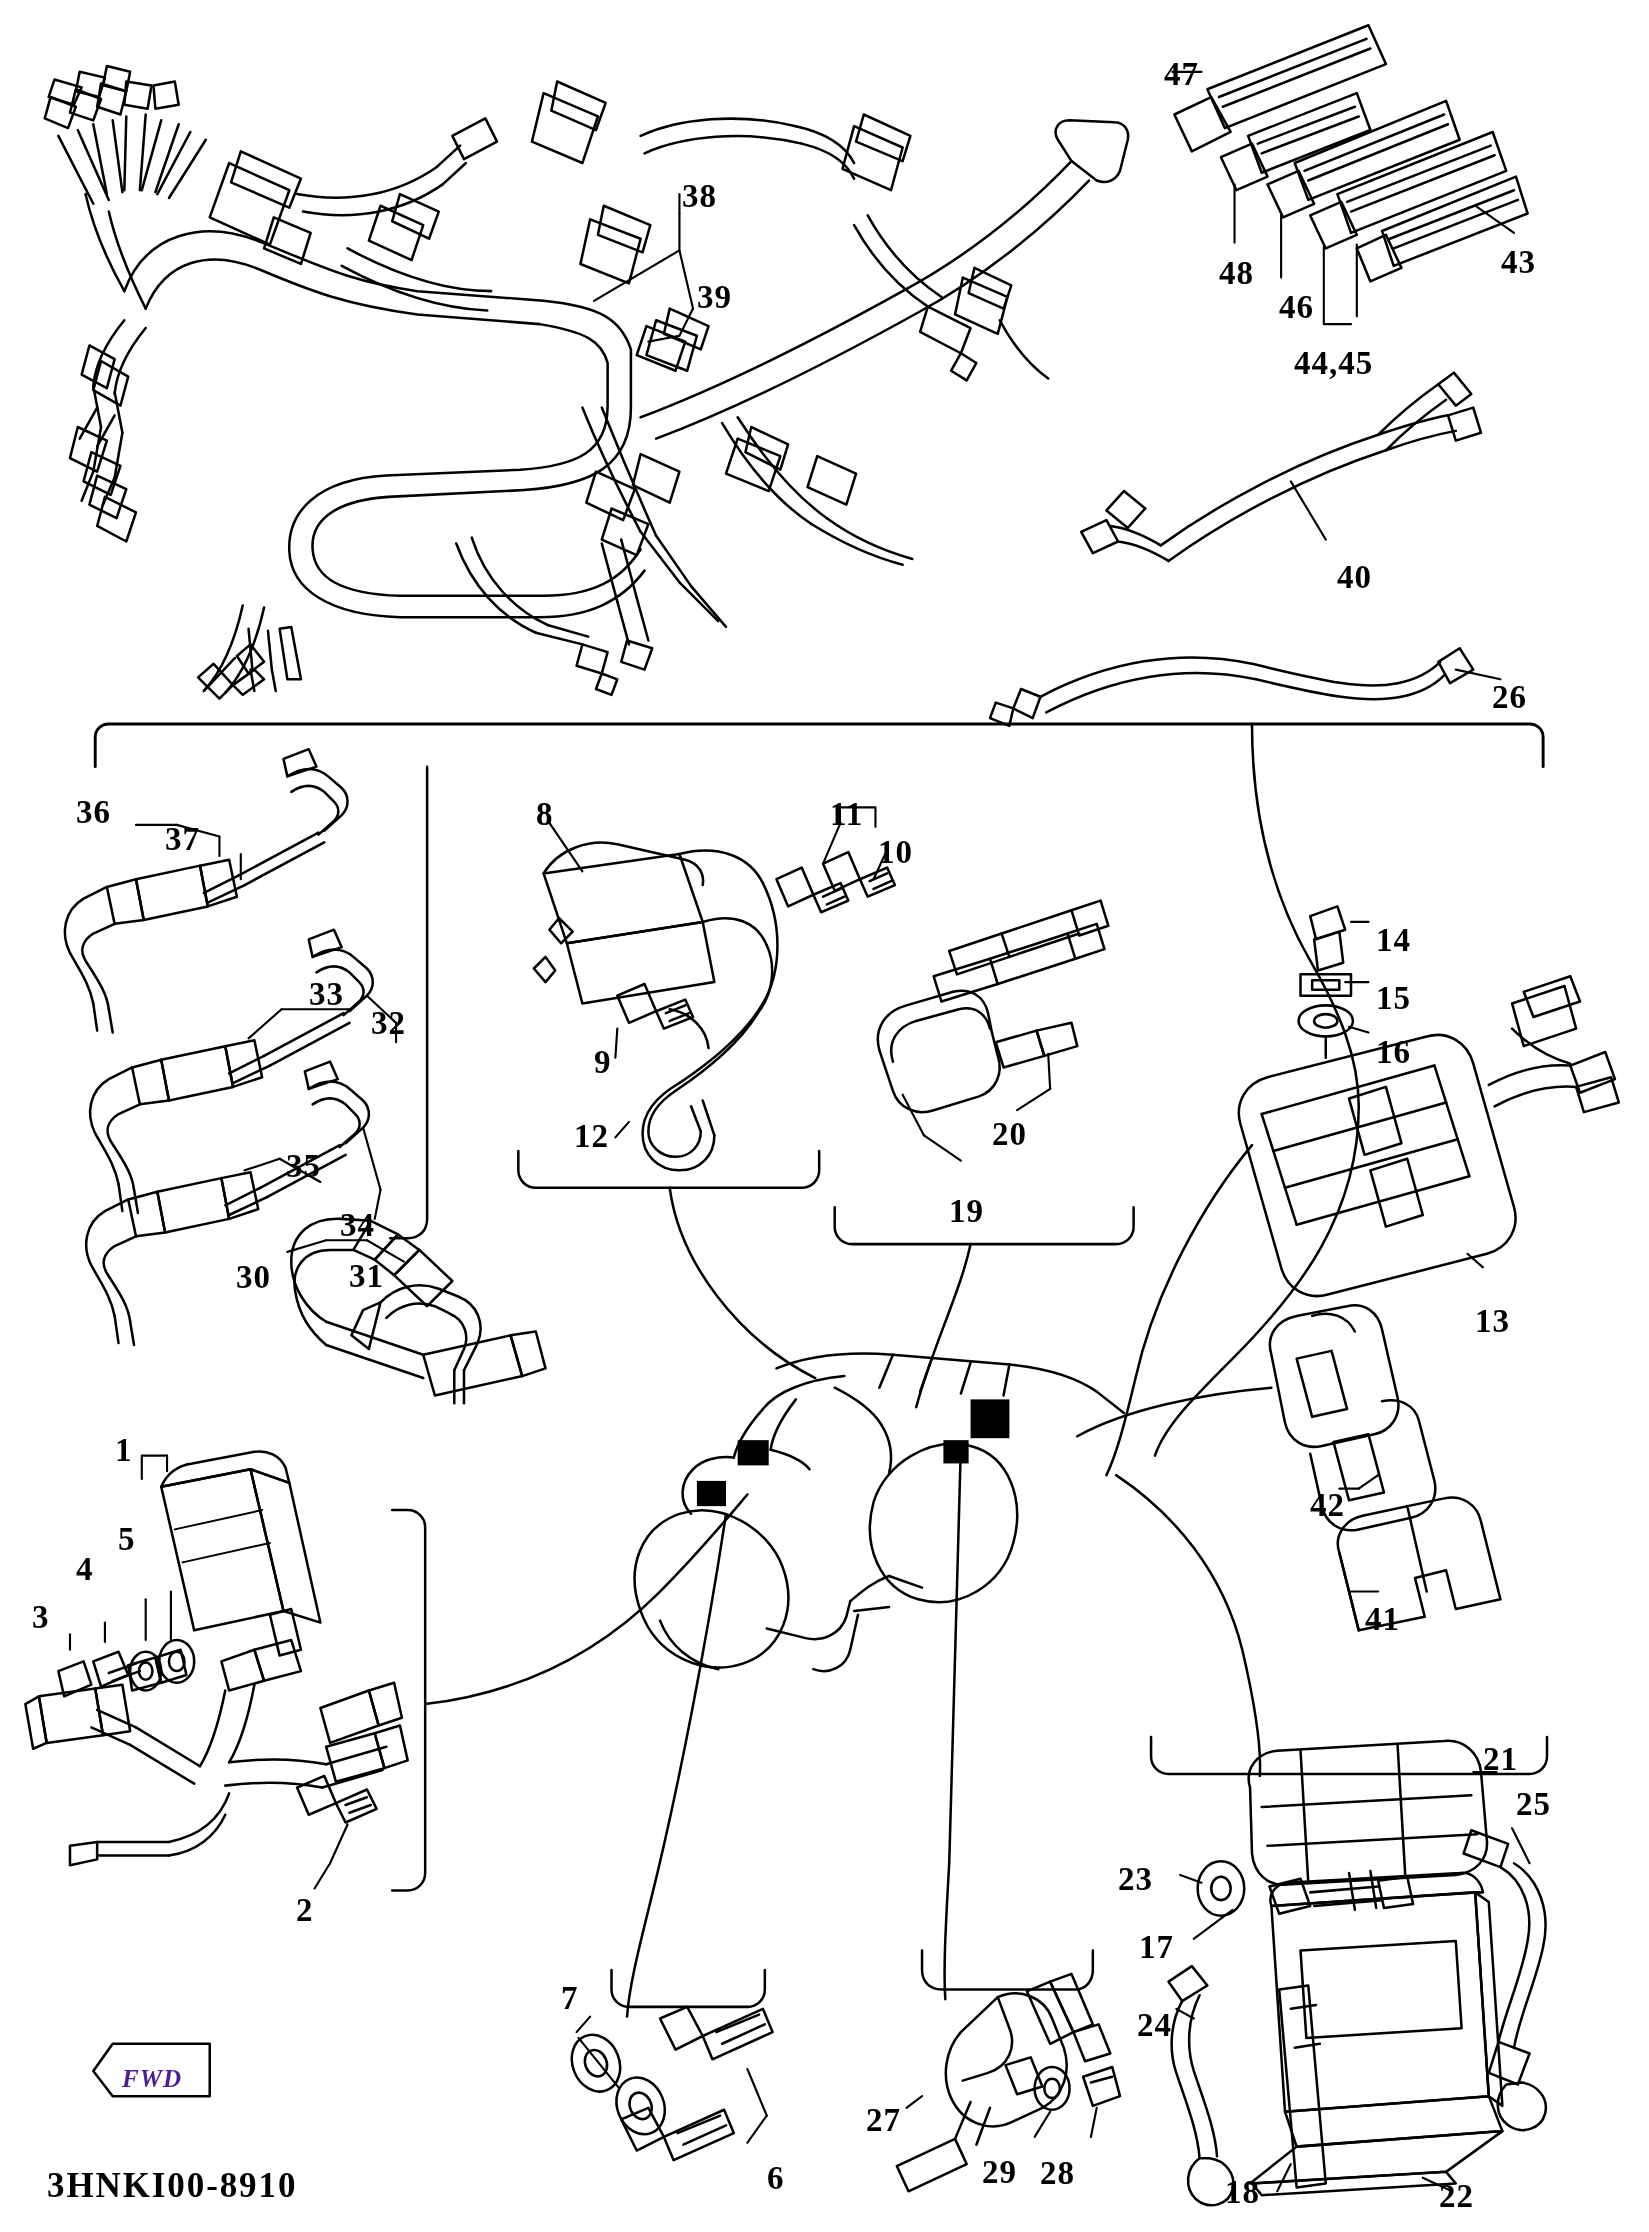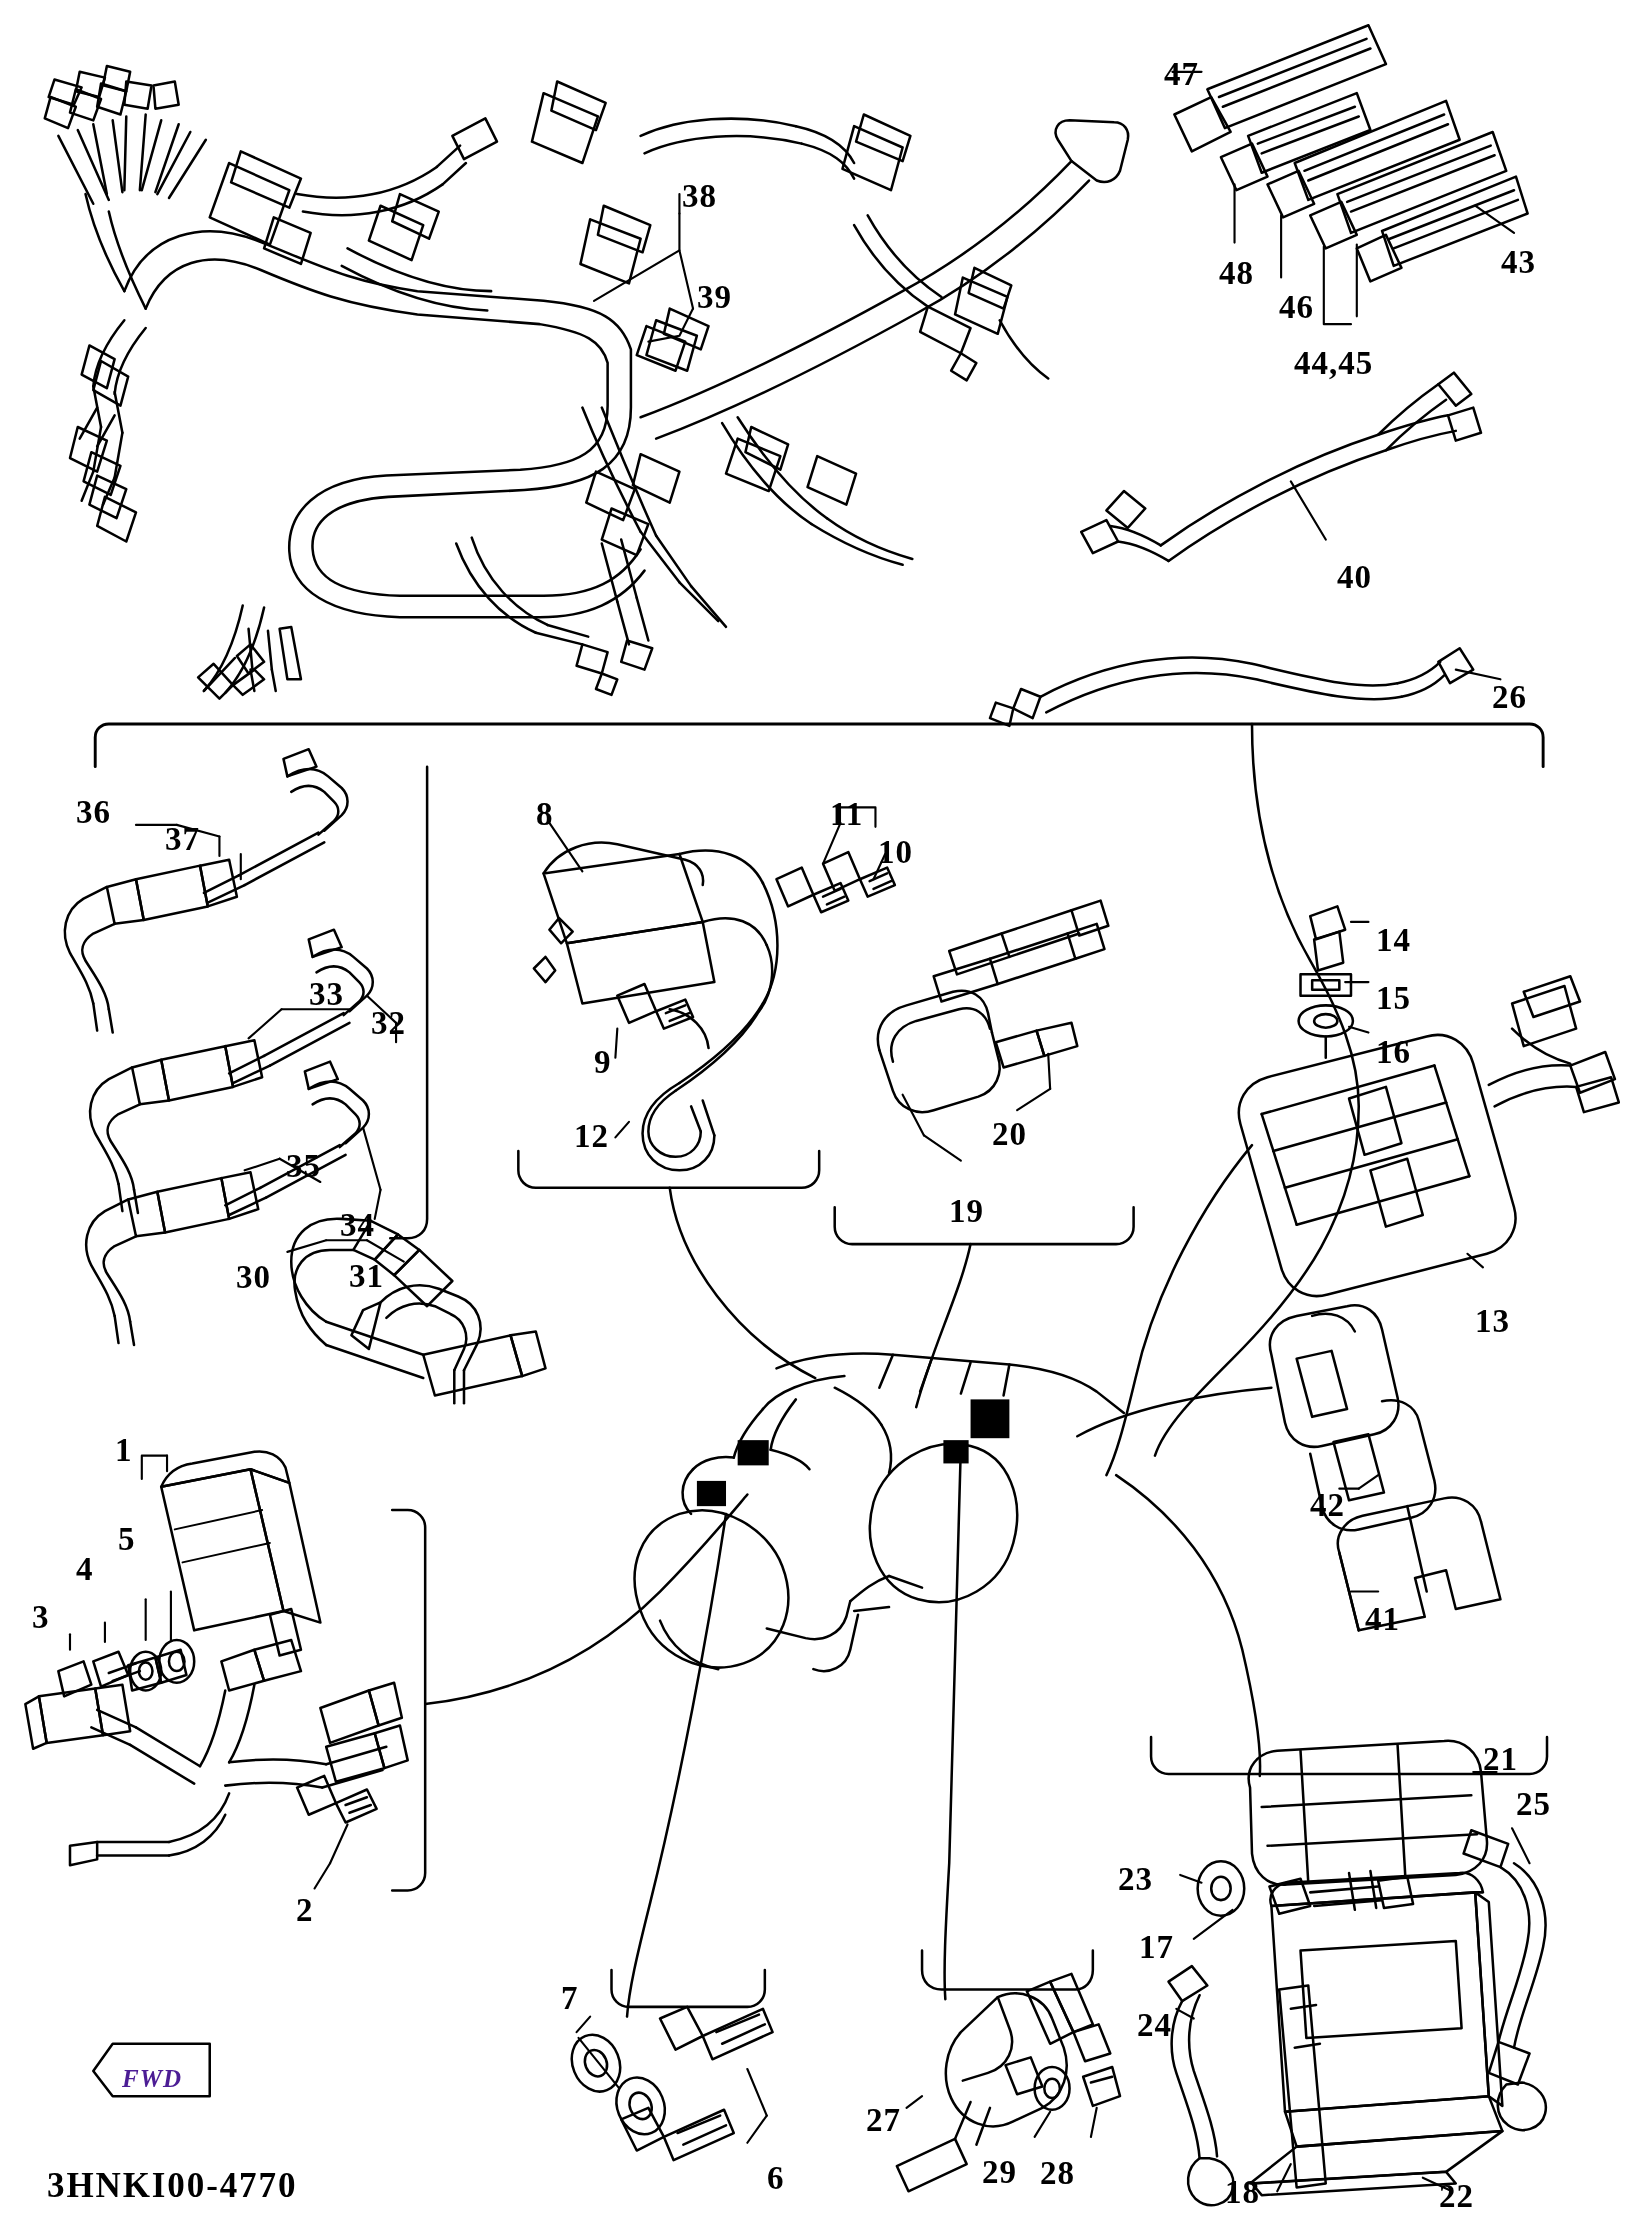--- a/index.html
+++ b/index.html
@@ -706,15 +706,15 @@
       <div class="callout" style="left: 1337px; top: 1603px; margin-left: 28px;">41</div>
       <div class="callout" style="left: 1310px; top: 1489px;">42</div>
       <div class="callout" style="left: 1501px; top: 246px;">43</div>
       <div class="callout" style="left: 1294px; top: 347px;">44,45</div>
       <div class="callout" style="left: 1279px; top: 291px;">46</div>
       <div class="callout" style="left: 1164px; top: 58px;">47</div>
       <div class="callout" style="left: 1219px; top: 257px;">48</div>
     </div>
 
   <div class="fwd-label">FWD</div>
-  <div class="partcode">3HNKI00-4770</div>
+  <div class="partcode">3HNKI00-8910</div>
 </div>
 
 
 </body></html>

